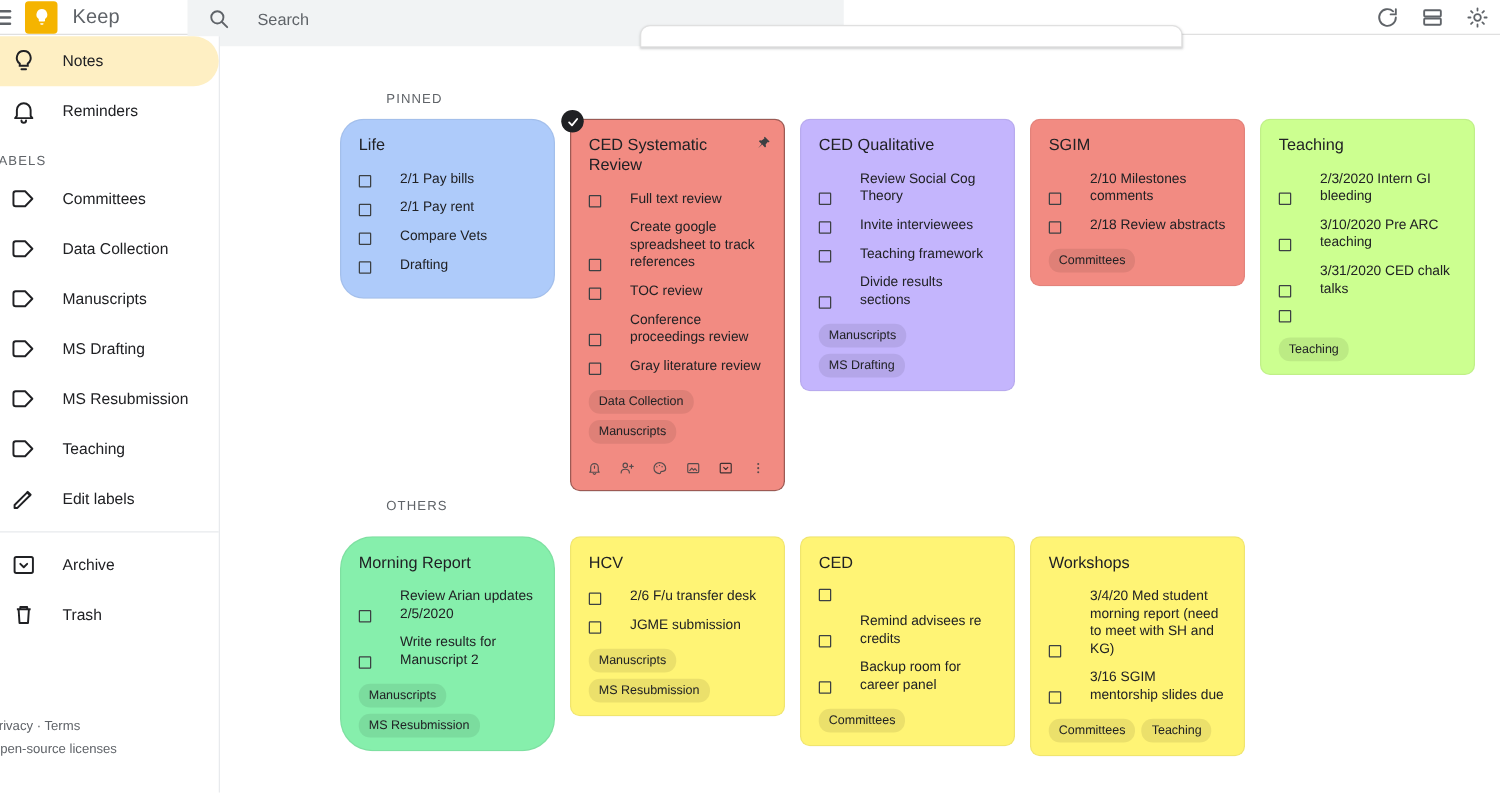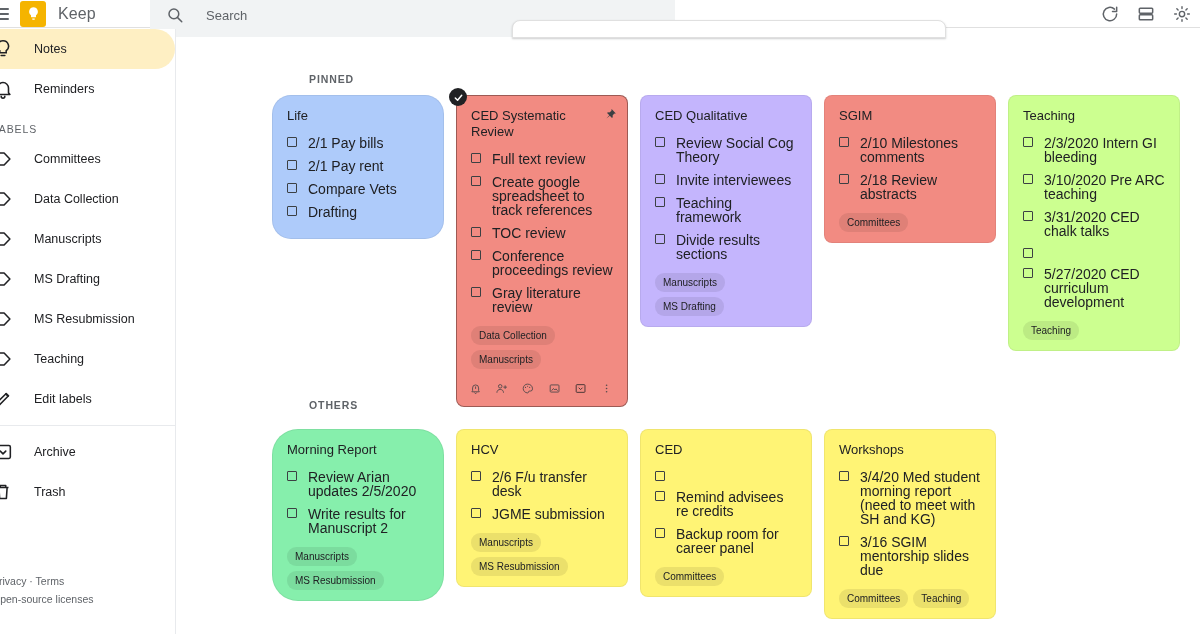--- a/index.html
+++ b/index.html
@@ -78,21 +78,21 @@
   .sidebar {
     position: absolute; top: 29px; left: 0;
     width: 176px; height: 605px;
     background: #ffffff;
     border-right: 1px solid #e8eaed;
   }
   .nav-item {
     position: relative;
     height: 40px; display: flex; align-items: center;
     border-radius: 0 25px 25px 0;
-    padding-left: 0px;
+    padding-left: 16px;
     cursor: pointer;
     color: #202124;
     font-size: 12.5px;
   }
   .nav-item.active { background: #feefc3; }
   .nav-ico {
     width: 22px; height: 22px;
     margin-left: -8px; flex: 0 0 22px;
     display: flex; align-items: center; justify-content: center;
   }
@@ -110,21 +110,21 @@
   .footer a { color: #5f6368; text-decoration: none; cursor: pointer; }
 
   
   .main {
     position: absolute; top: 29px; left: 176px;
     width: 1024px; height: 605px;
     overflow: hidden;
   }
   .group-label {
     font-size: 10.5px; letter-spacing: .9px;
-    color: #5f6368; font-weight: 700;
+    color: #5f6368; font-weight: 400;
     margin-left: 96px;
     padding-left: 37px;
   }
   .grid {
     position: relative;
     margin-left: 96px; margin-top: 10px;
   }
   .note {
     position: absolute;
     width: 172px;
@@ -143,23 +143,23 @@
     width: 13px; height: 13px;
   }
   .select-badge {
     position: absolute; left: -8px; top: -8px;
     width: 18px; height: 18px; border-radius: 50%;
     background: #202124;
     display: flex; align-items: center; justify-content: center;
     cursor: pointer;
   }
   .cb-row {
-    display: flex; align-items: flex-start;
+    display: flex; align-items: flex-end;
     margin-bottom: 9px;
-    font-size: 14px; line-height: 14px;
+    font-size: 11px; line-height: 14px; gap: 12px;
   }
   .cb {
     width: 10px; height: 10px; flex: 0 0 10px;
     border: 1.3px solid #3c4043;
     border-radius: 1px;
     margin-top: 1px; margin-right: 11px;
     cursor: pointer;
   }
   .chips { margin-top: 12px; display: flex; flex-wrap: wrap; gap: 5px; }
   .chip {
@@ -482,24 +482,20 @@
           <span class="cb"></span>
           <span>3/10/2020 Pre ARC teaching</span>
         </div>
         <div class="cb-row">
           <span class="cb"></span>
           <span>3/31/2020 CED chalk talks</span>
         </div>
         <div class="cb-row">
           <span class="cb"></span>
         </div>
-        <div class="cb-row">
-          <span class="cb"></span>
-          <span>5/27/2020 CED curriculum development</span>
-        </div>
         <div class="chips">
           <span class="chip">Teaching</span>
         </div>
       </div>
     </div>
 
   <div class="group-label" style="position:absolute;top:370px">OTHERS</div>
   <div class="grid" id="grid-others" style="position:absolute;top:390px">
       <div class="note" style="background: #86efac; left: 0px; top: 0px; border-radius: 26px;">
         <div class="note-title">Morning Report</div>

